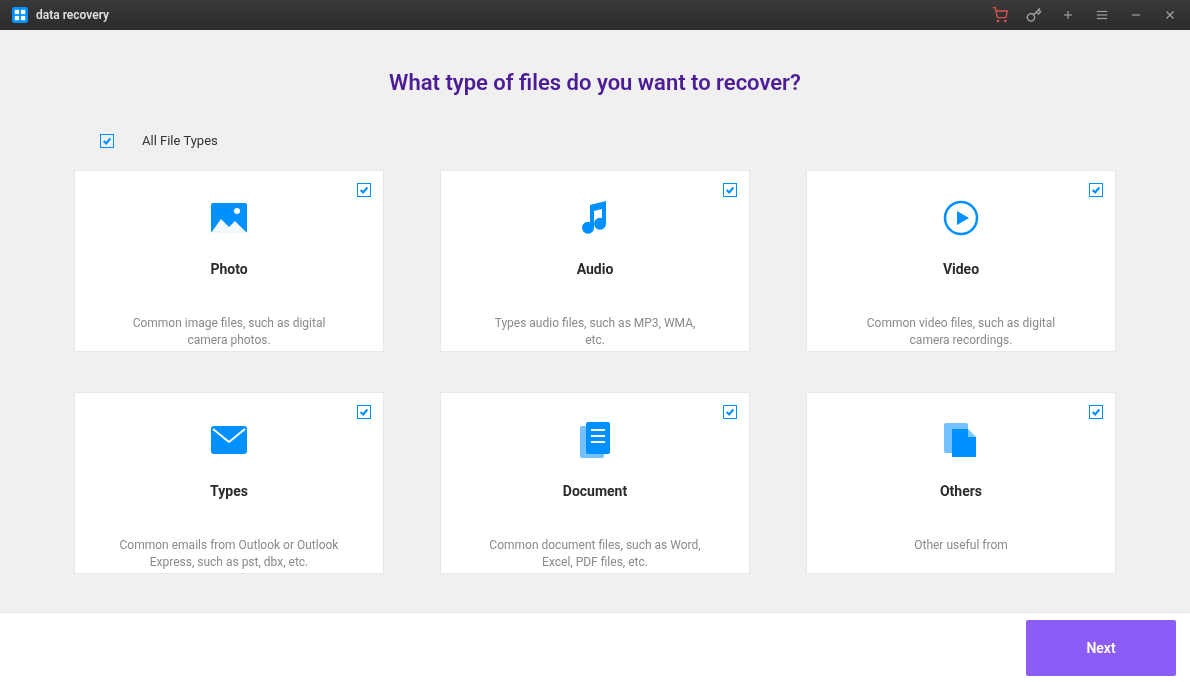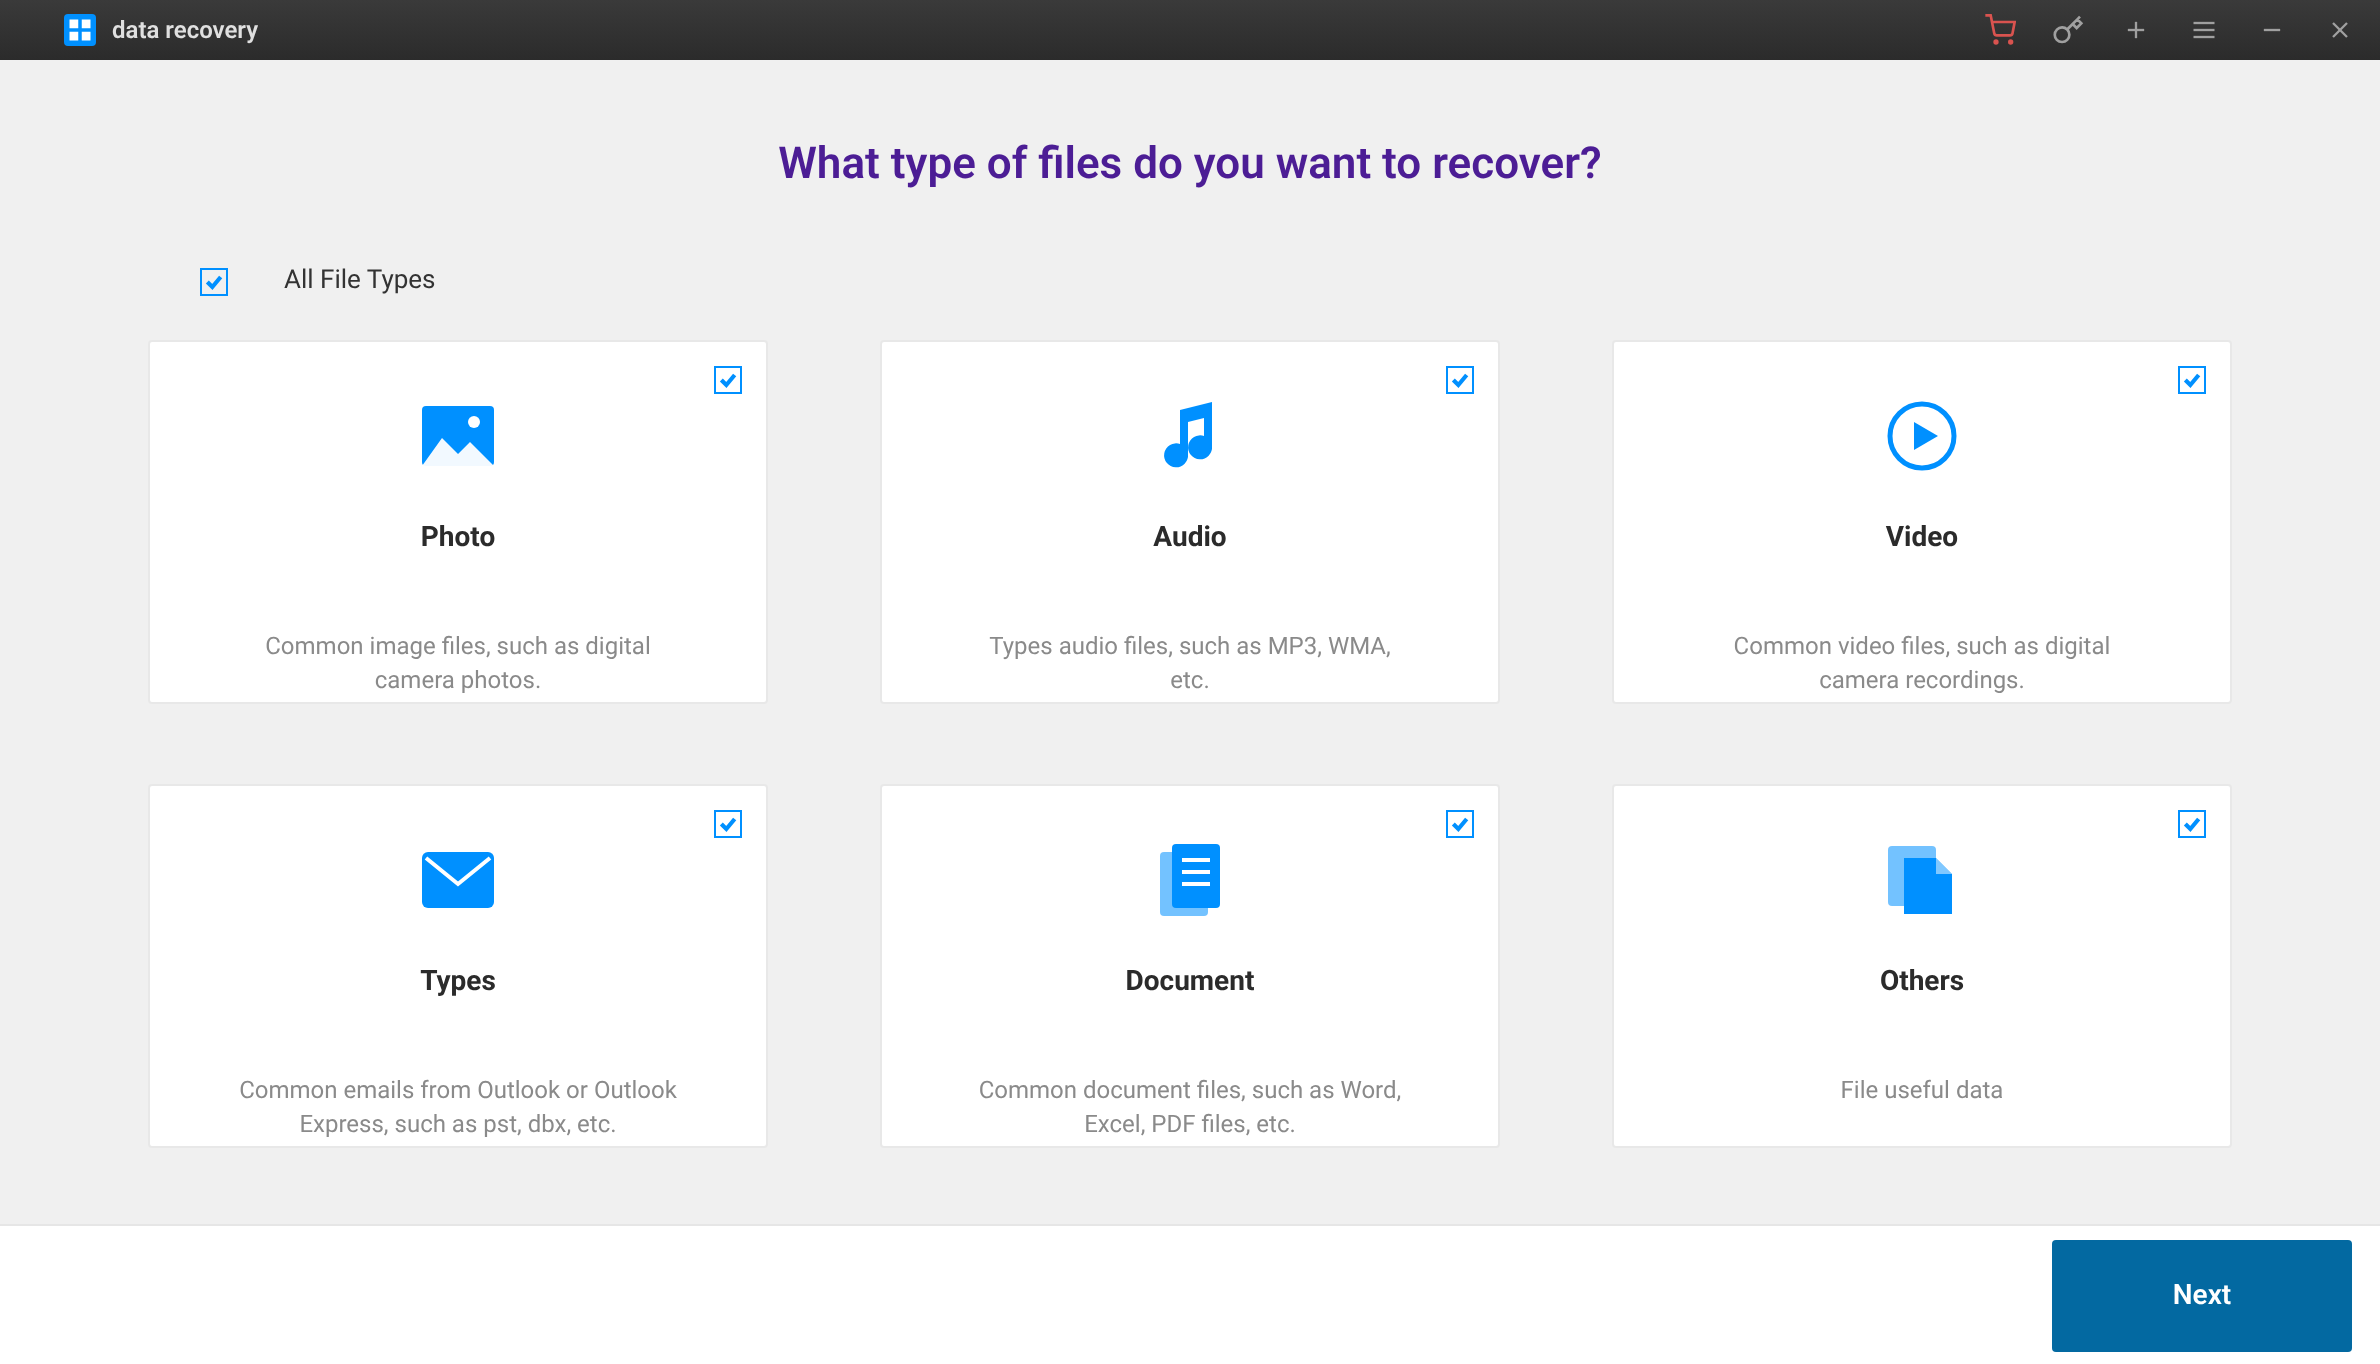--- a/index.html
+++ b/index.html
@@ -20,21 +20,20 @@
       background: linear-gradient(to bottom, #3a3a3a, #2b2b2b);
       display: flex;
       align-items: center;
       justify-content: space-between;
       padding: 0 12px;
     }
     .titlebar-left {
       display: flex;
       align-items: center;
       gap: 8px;
-      margin-left: 20px;
     }
     .app-logo {
       width: 16px;
       height: 16px;
       background: #0090ff;
       border-radius: 2px;
       display: flex;
       align-items: center;
       justify-content: center;
     }
@@ -165,21 +164,21 @@
       right: 0;
       height: 70px;
       background: #ffffff;
       border-top: 1px solid #e6e6e6;
       display: flex;
       align-items: center;
       justify-content: flex-end;
       padding: 0 14px;
     }
     .next-btn {
-      background: #0369a1;
+      background: #8b5cf6;
       color: white;
       border: none;
       width: 150px;
       height: 56px;
       font-size: 14px;
       font-weight: 600;
       cursor: pointer;
       border-radius: 2px;
     }
   </style>
@@ -342,21 +341,21 @@
           </svg>
         </span>
       <div class="card-icon">
         <svg width="34" height="34" viewBox="0 0 34 34">
             <rect x="0" y="0" width="24" height="30" rx="2" fill="#0090ff" opacity="0.55"></rect>
             <path d="M8 6 L24 6 L32 14 L32 34 L8 34 Z" fill="#0090ff"></path>
             <path d="M24 6 L24 14 L32 14 Z" fill="white" opacity="0.5"></path>
           </svg>
       </div>
       <div class="card-title">Others</div>
-      <div class="card-desc">File useful data</div>
+      <div class="card-desc">Other useful from</div>
     </div>
 
   </div>
 </div>
 
 <div class="footer">
   <button class="next-btn">Next</button>
 </div>
 
 </body></html>

